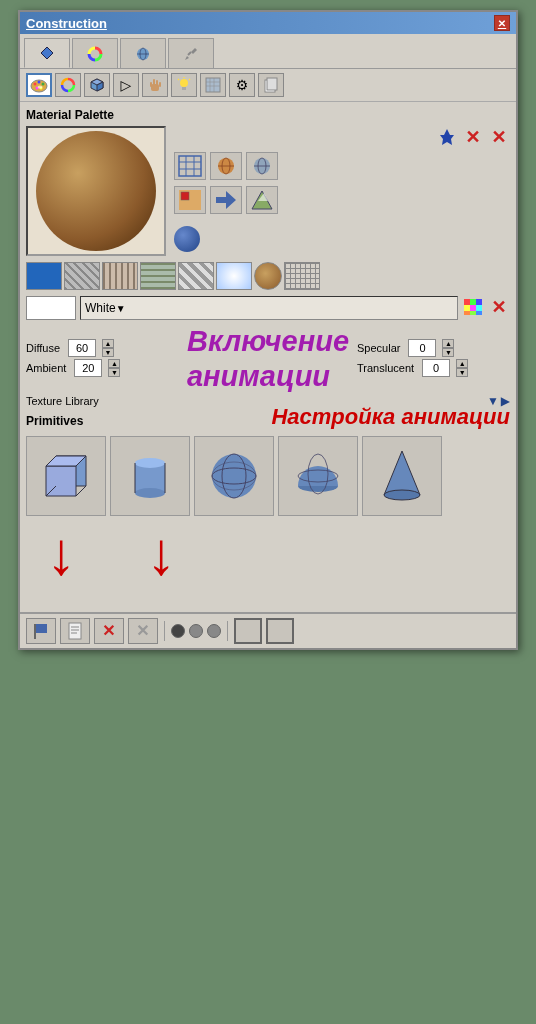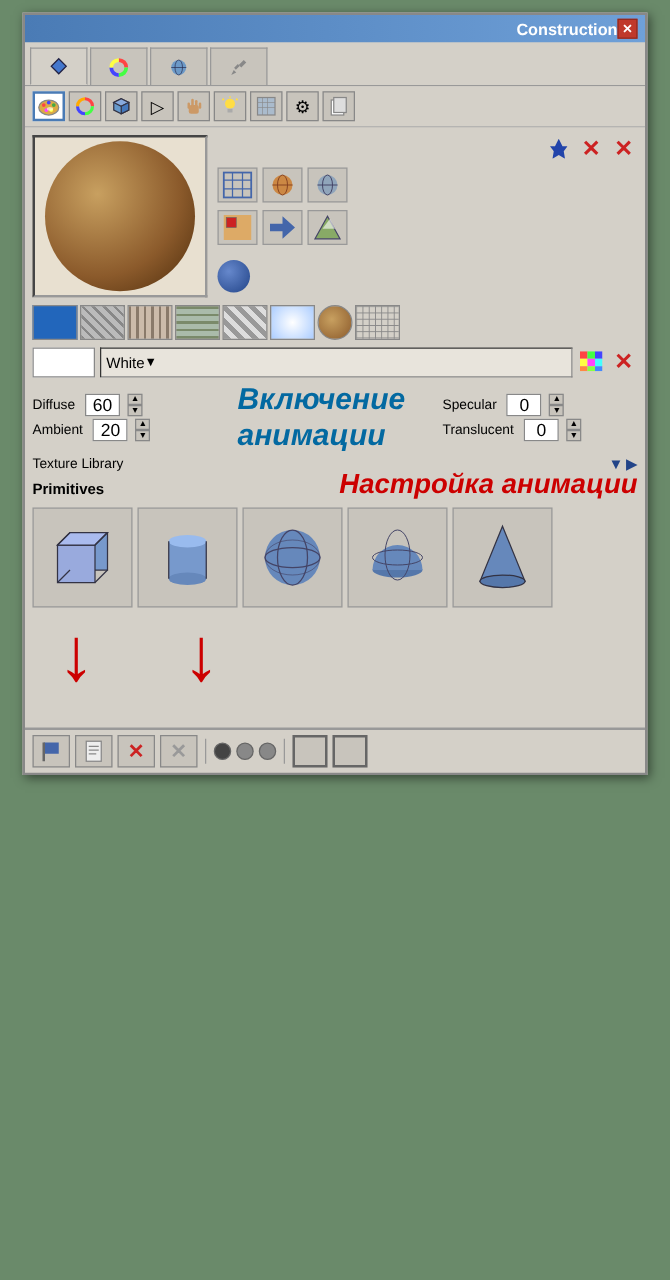--- a/index.html
+++ b/index.html
@@ -18,24 +18,25 @@
       margin-top: 10px;
       background: #d4d0c8;
       border: 2px solid #888;
       box-shadow: 2px 2px 8px rgba(0,0,0,0.5);
     }
     .title-bar {
       background: linear-gradient(to right, #4a7bb5, #6fa0d8);
       color: white;
       padding: 3px 6px;
       display: flex;
-      justify-content: flex-end;
+      justify-content: space-between;
       align-items: center;
       font-weight: bold;
       font-size: 13px;
+      text-decoration: underline;
     }
     .title-bar-close {
       background: #c0392b;
       border: 1px solid #922b21;
       color: white;
       width: 16px;
       height: 16px;
       display: flex;
       align-items: center;
       justify-content: center;
@@ -226,42 +227,42 @@
     }
     .param-label { font-size: 11px; }
     .param-value {
       width: 28px;
       height: 18px;
       background: white;
       border: 1px solid #888;
       display: flex;
       align-items: center;
       justify-content: center;
-      font-size: 14px;
+      font-size: 11px;
     }
     .spinner {
       display: flex;
       flex-direction: column;
       margin-left: -2px;
     }
     .spin-btn {
       width: 12px;
       height: 9px;
       background: #c8c4bc;
       border: 1px solid #888;
       display: flex;
       align-items: center;
       justify-content: center;
       font-size: 7px;
       cursor: pointer;
       line-height: 1;
     }
     .annotation-text {
-      color: #0369a1;
-      font-size: 24px;
+      color: #a21caf;
+      font-size: 29px;
       font-weight: bold;
       font-style: italic;
       line-height: 1.2;
     }
     .annotation-speed {
       color: #cc0000;
       font-size: 22px;
       font-weight: bold;
       font-style: italic;
     }
@@ -438,20 +439,21 @@
       <svg width="14" height="16" viewBox="0 0 14 16">
         <rect x="1" y="3" width="10" height="12" fill="#fff" stroke="#888"></rect>
         <rect x="3" y="1" width="10" height="12" fill="#ddd" stroke="#888"></rect>
       </svg>
     </div>
   </div>
 
   <div class="content-area">
 
     <div class="material-palette-area">
+      <div class="section-label">Material Palette</div>
 
       <div class="material-top">
 
         <div class="material-preview">
           <div class="material-sphere"></div>
         </div>
 
         <div class="material-right">
 
           <div class="material-actions">

